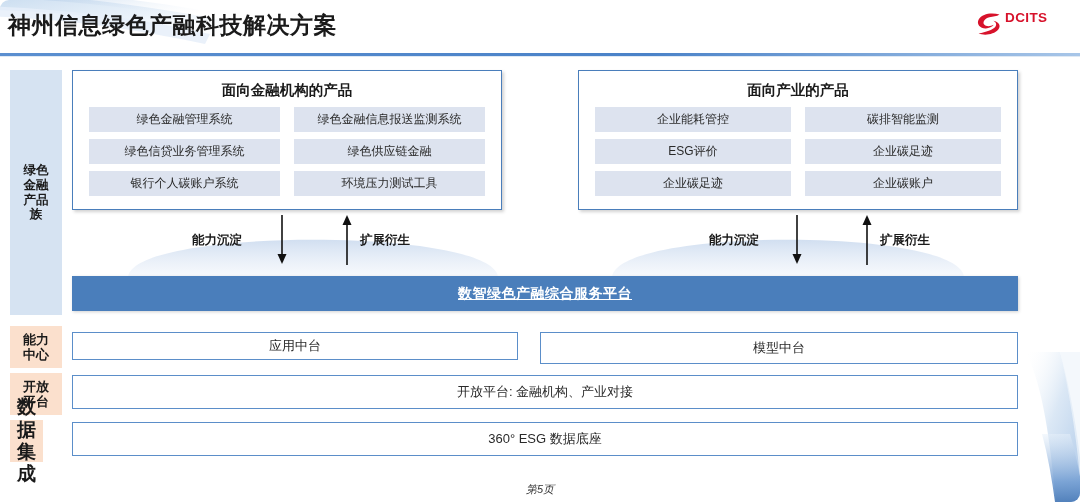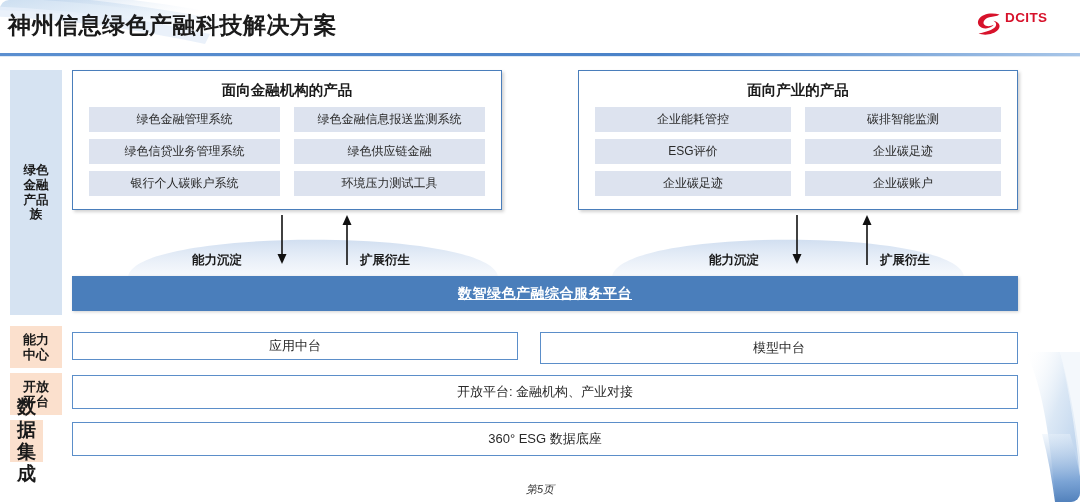--- a/index.html
+++ b/index.html
@@ -106,21 +106,20 @@
     height: 25px;
     display: flex; align-items: center; justify-content: center;
     font-size: 12px; color: #2a2a2a;
     white-space: nowrap;
   }
 
   
   .flow-cap {
     position: absolute; font-size: 12.5px; font-weight: bold; color: #1a1a1a;
     white-space: nowrap;
-    margin-top: 20px;
   }
   .flow-arrow { position: absolute; }
 
   
   #platform-bar {
     position: absolute; left: 72px; top: 276px; width: 946px; height: 35px;
     background: #4a7ebb;
     display: flex; align-items: center; justify-content: center;
     box-shadow: 1px 1px 3px rgba(0,0,0,.18);
   }

